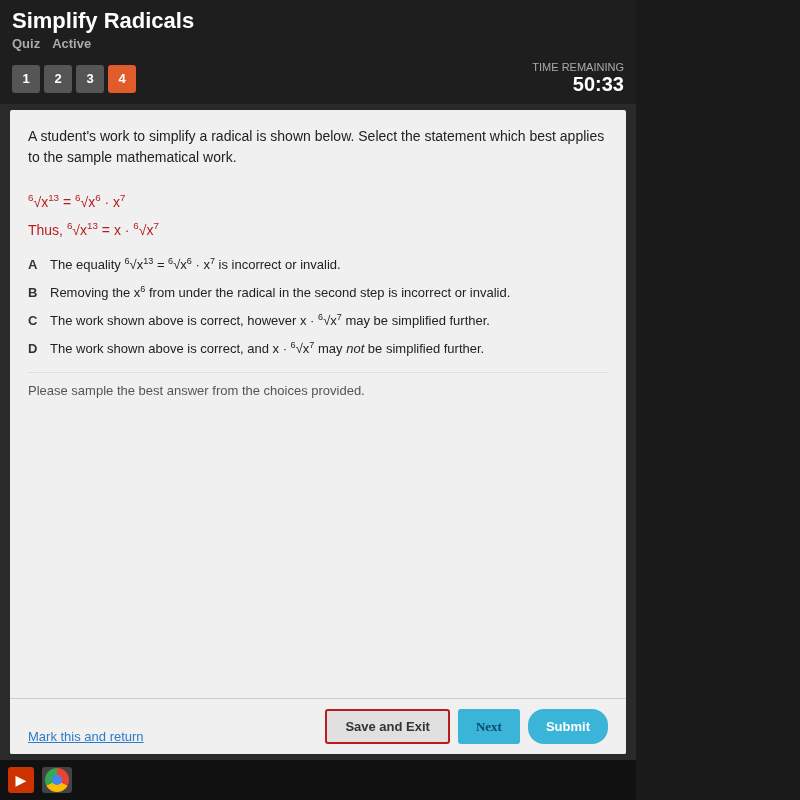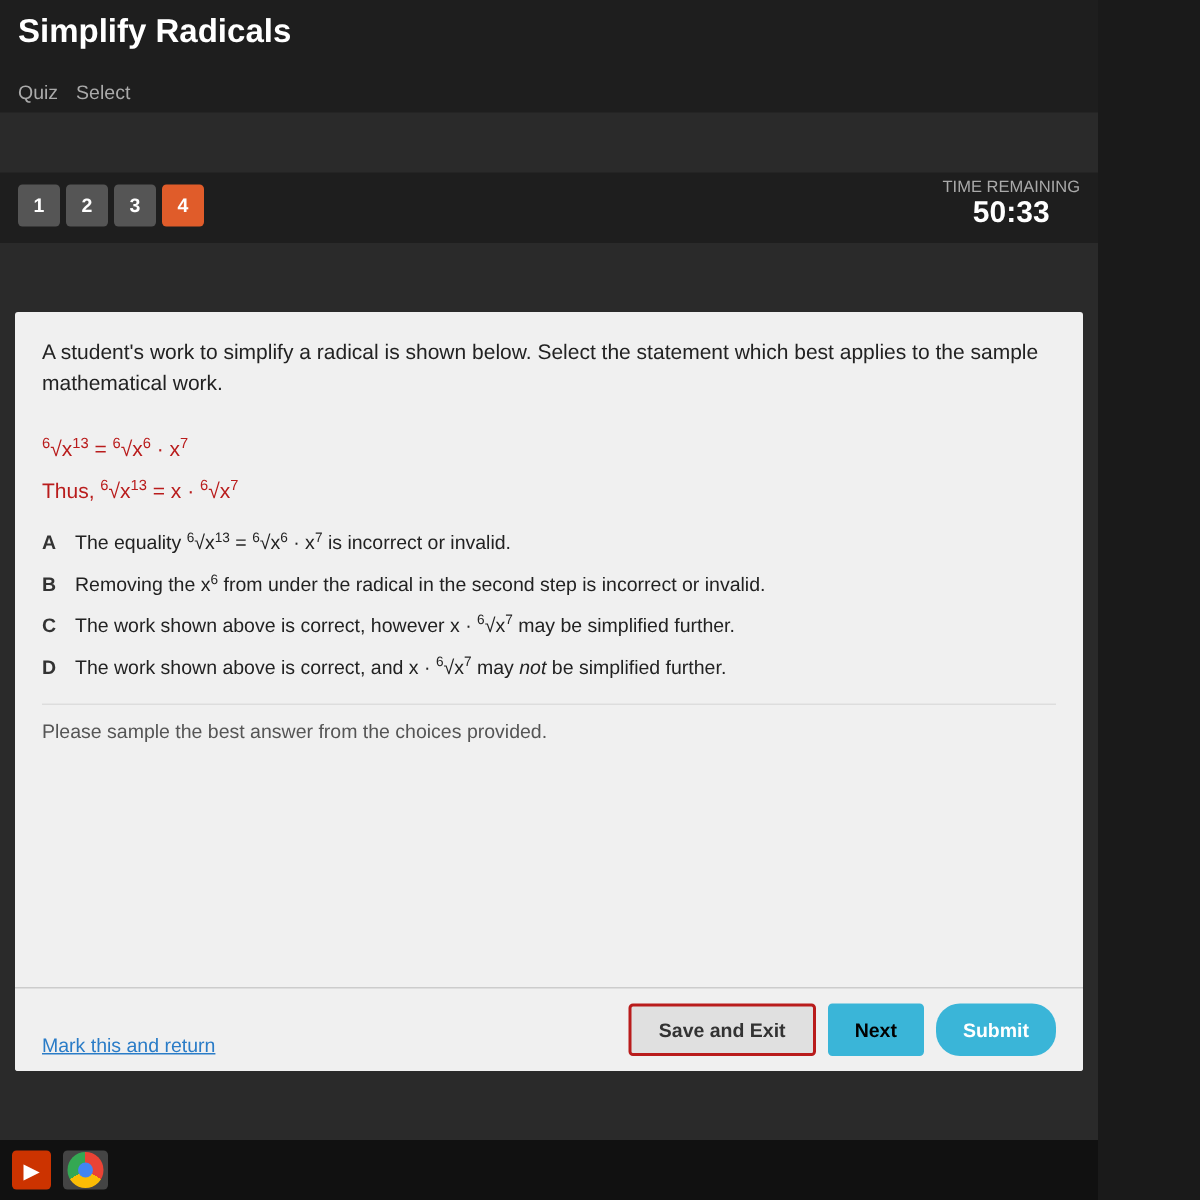--- a/index.html
+++ b/index.html
@@ -6,46 +6,46 @@
 
     body {
       background: #1a1a1a;
       width: 800px;
       height: 800px;
       font-family: Arial, sans-serif;
       overflow: hidden;
     }
 
     .screen {
-      width: 732px;
+      width: 636px;
       height: 800px;
       background: #2a2a2a;
       display: flex;
       flex-direction: column;
-      gap: 40px;
     }
 
     
     .top-bar {
       background: #1e1e1e;
       padding: 8px 12px 6px 12px;
       flex-shrink: 0;
     }
 
     .app-title {
       color: #ffffff;
       font-size: 22px;
       font-weight: bold;
       line-height: 1.2;
     }
 
     .quiz-status {
       display: flex;
       gap: 4px;
-      margin-top: 20px;
+      margin-top: 2px;
+      font-weight: bold;
     }
 
     .quiz-label {
       color: #aaaaaa;
       font-size: 13px;
     }
 
     .active-label {
       color: #aaaaaa;
       font-size: 13px;
@@ -81,21 +81,21 @@
 
     .q-num.inactive {
       background: #555;
     }
 
     .q-num.active {
       background: #e05c2a;
     }
 
     .timer-area {
-      text-align: center;
+      text-align: right;
     }
 
     .timer-label {
       color: #aaaaaa;
       font-size: 11px;
       text-transform: uppercase;
     }
 
     .timer-value {
       color: #ffffff;
@@ -207,21 +207,22 @@
     }
 
     .btn-save-exit {
       background: #e0e0e0;
       color: #333;
       border: 2px solid #b91c1c;
     }
 
     .btn-next {
       background: #3ab5d8;
-      color: #000000;
+      color: #0c4a6e;
+      font-family: Liberation Serif, serif;
     }
 
     .btn-submit {
       background: #3ab5d8;
       color: #fff;
       border-radius: 16px;
     }
 
     sup {
       font-size: 0.7em;
@@ -278,21 +279,21 @@
   </style>
 </head>
 <body>
 
 <div class="screen">
 
   <div class="top-bar">
     <div class="app-title">Simplify Radicals</div>
     <div class="quiz-status">
       <span class="quiz-label">Quiz</span>
-      <span class="active-label" style="margin-left:8px;">Select</span>
+      <span class="active-label" style="margin-left:8px;">Active</span>
     </div>
   </div>
 
   <div class="header-row">
     <div class="question-nums">
       <div class="q-num inactive">1</div>
       <div class="q-num inactive">2</div>
       <div class="q-num inactive">3</div>
       <div class="q-num active">4</div>
     </div>

